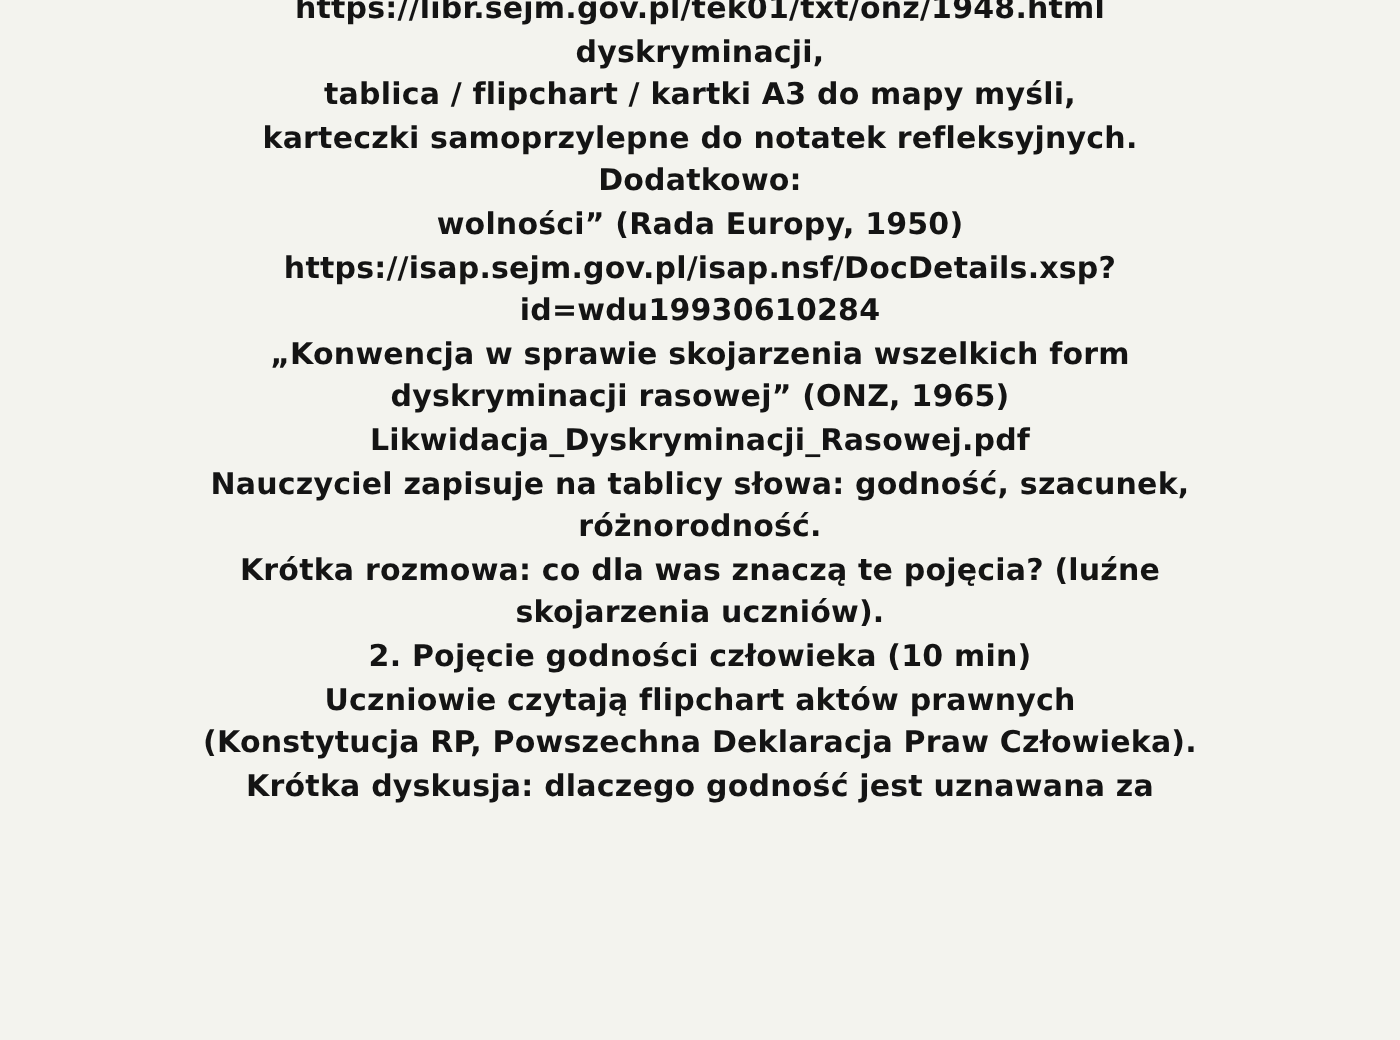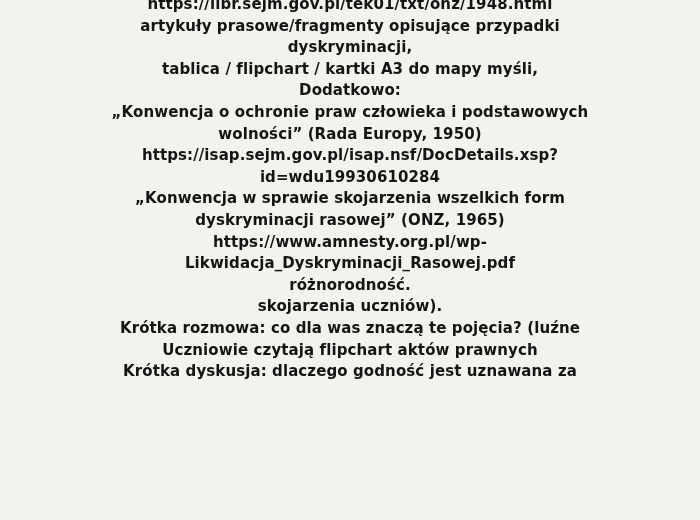--- a/index.html
+++ b/index.html
@@ -28,31 +28,32 @@
       margin: 0 auto;
       max-width: 600px;
       white-space: nowrap;
     }
   </style>
 </head>
 <body>
 
 <div class="doc">
   <span class="line">https://libr.sejm.gov.pl/tek01/txt/onz/1948.html</span>
-  <span class="line">artykuły prasowe/fragmenty opisujące przypadki</span>
   <span class="line">dyskryminacji,</span>
   <span class="line">tablica / flipchart / kartki A3 do mapy myśli,</span>
+  <span class="line">karteczki samoprzylepne do notatek refleksyjnych.</span>
   <span class="line">Dodatkowo:</span>
-  <span class="line">„Konwencja o ochronie praw człowieka i podstawowych</span>
   <span class="line">wolności” (Rada Europy, 1950)</span>
   <span class="line">https://isap.sejm.gov.pl/isap.nsf/DocDetails.xsp?</span>
   <span class="line">id=wdu19930610284</span>
   <span class="line">„Konwencja w sprawie skojarzenia wszelkich form</span>
   <span class="line">dyskryminacji rasowej” (ONZ, 1965)</span>
-  <span class="line">https://www.amnesty.org.pl/wp-</span>
   <span class="line">Likwidacja_Dyskryminacji_Rasowej.pdf</span>
+  <span class="line">Nauczyciel zapisuje na tablicy słowa: godność, szacunek,</span>
   <span class="line">różnorodność.</span>
+  <span class="line">Krótka rozmowa: co dla was znaczą te pojęcia? (luźne</span>
   <span class="line">skojarzenia uczniów).</span>
-  <span class="line">Krótka rozmowa: co dla was znaczą te pojęcia? (luźne</span>
+  <span class="line">2. Pojęcie godności człowieka (10 min)</span>
   <span class="line">Uczniowie czytają flipchart aktów prawnych</span>
+  <span class="line">(Konstytucja RP, Powszechna Deklaracja Praw Człowieka).</span>
   <span class="line">Krótka dyskusja: dlaczego godność jest uznawana za</span>
 
 </div>
 
 </body></html>

